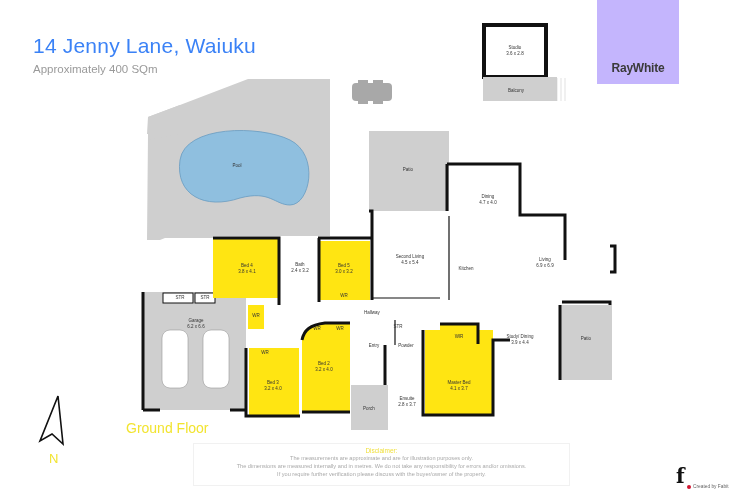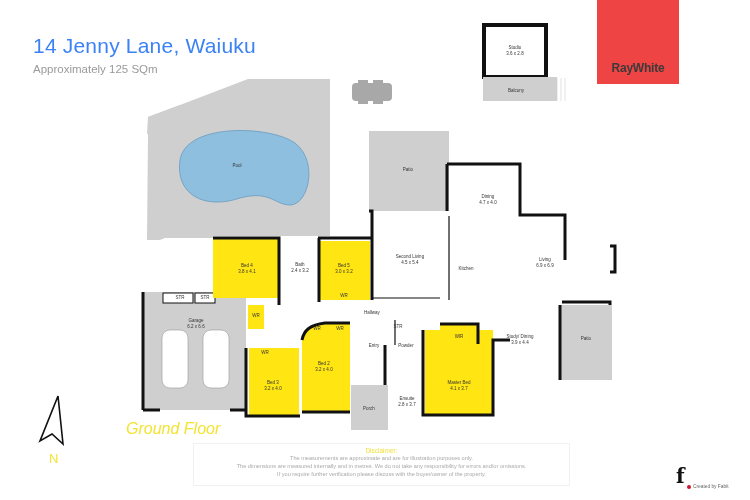--- a/index.html
+++ b/index.html
@@ -1,38 +1,38 @@
 <!DOCTYPE html>
 <html><head>
 <meta charset="utf-8">
 <style>
   html,body{margin:0;padding:0;background:#fff;}
   body{width:750px;height:500px;position:relative;overflow:hidden;font-family:"Liberation Sans",sans-serif;}
   .title{position:absolute;left:33px;top:34px;font-size:21px;color:#3b82f6;letter-spacing:0.2px;}
   .subtitle{position:absolute;left:33px;top:63px;font-size:11.5px;color:#9a9a9a;}
-  .logo{position:absolute;left:597px;top:0;width:82px;height:84px;background:#ef4444;}
+  .logo{position:absolute;left:597px;top:0;width:82px;height:84px;background:#c4b5fd;}
   .logo span{position:absolute;left:0;right:0;top:61px;text-align:center;font-weight:bold;font-size:12px;color:#3a3a3a;letter-spacing:-0.2px;}
   svg.plan{position:absolute;left:0;top:0;}
   .lbl{position:absolute;font-size:4.5px;color:#333;text-align:center;line-height:6px;white-space:nowrap;transform:translateX(-50%);}
   .lbl .dim{display:block;}
-  .floor-label{position:absolute;left:126px;top:420px;font-size:16px;color:#f2e430;font-style:italic;}
+  .floor-label{position:absolute;left:126px;top:420px;font-size:14px;color:#f2e430;}
   .north{position:absolute;left:36px;top:394px;}
   .north-n{position:absolute;left:49px;top:451px;font-size:13px;color:#f2e430;}
   .disclaimer{position:absolute;left:193px;top:443px;width:375px;height:41px;border:1px solid #f1f1f1;text-align:center;}
   .disclaimer .dh{font-size:6.5px;color:#f0e040;margin-top:3px;}
   .disclaimer .dl{font-size:5.6px;color:#a9a9a9;line-height:8px;}
   .fabit{position:absolute;left:676px;top:464px;font-family:"DejaVu Serif",serif;font-weight:bold;font-size:20px;color:#111;}
   .fabit-dot{position:absolute;left:687px;top:485px;width:4px;height:4px;border-radius:50%;background:#d01530;}
   .created{position:absolute;left:693px;top:484px;font-size:4.8px;color:#666;white-space:nowrap;}
 </style>
 </head>
 <body>
 
 <div class="title">14 Jenny Lane, Waiuku</div>
-<div class="subtitle">Approximately 125 SQm</div>
+<div class="subtitle">Approximately 400 SQm</div>
 
 <div class="logo">
   <span>RayWhite</span>
 </div>
 
 <svg class="plan" width="750" height="500" viewBox="0 0 750 500">
 
   <polygon points="148,117 180,105 248,79 330,79 330,236 213,236 213,238 165,238 160,240 147,240 148,134 147,134" fill="#cfcfcf"></polygon>
   <polygon points="148,117 180,105 180,134 148,140" fill="#cfcfcf"></polygon>
   <path d="M180,160 C185,125 260,125 290,140 C320,155 310,205 290,205 C275,205 270,190 240,198 C205,210 175,195 180,160 Z" fill="#8fbfdf" stroke="#6a9cc0" stroke-width="0.8"></path>

